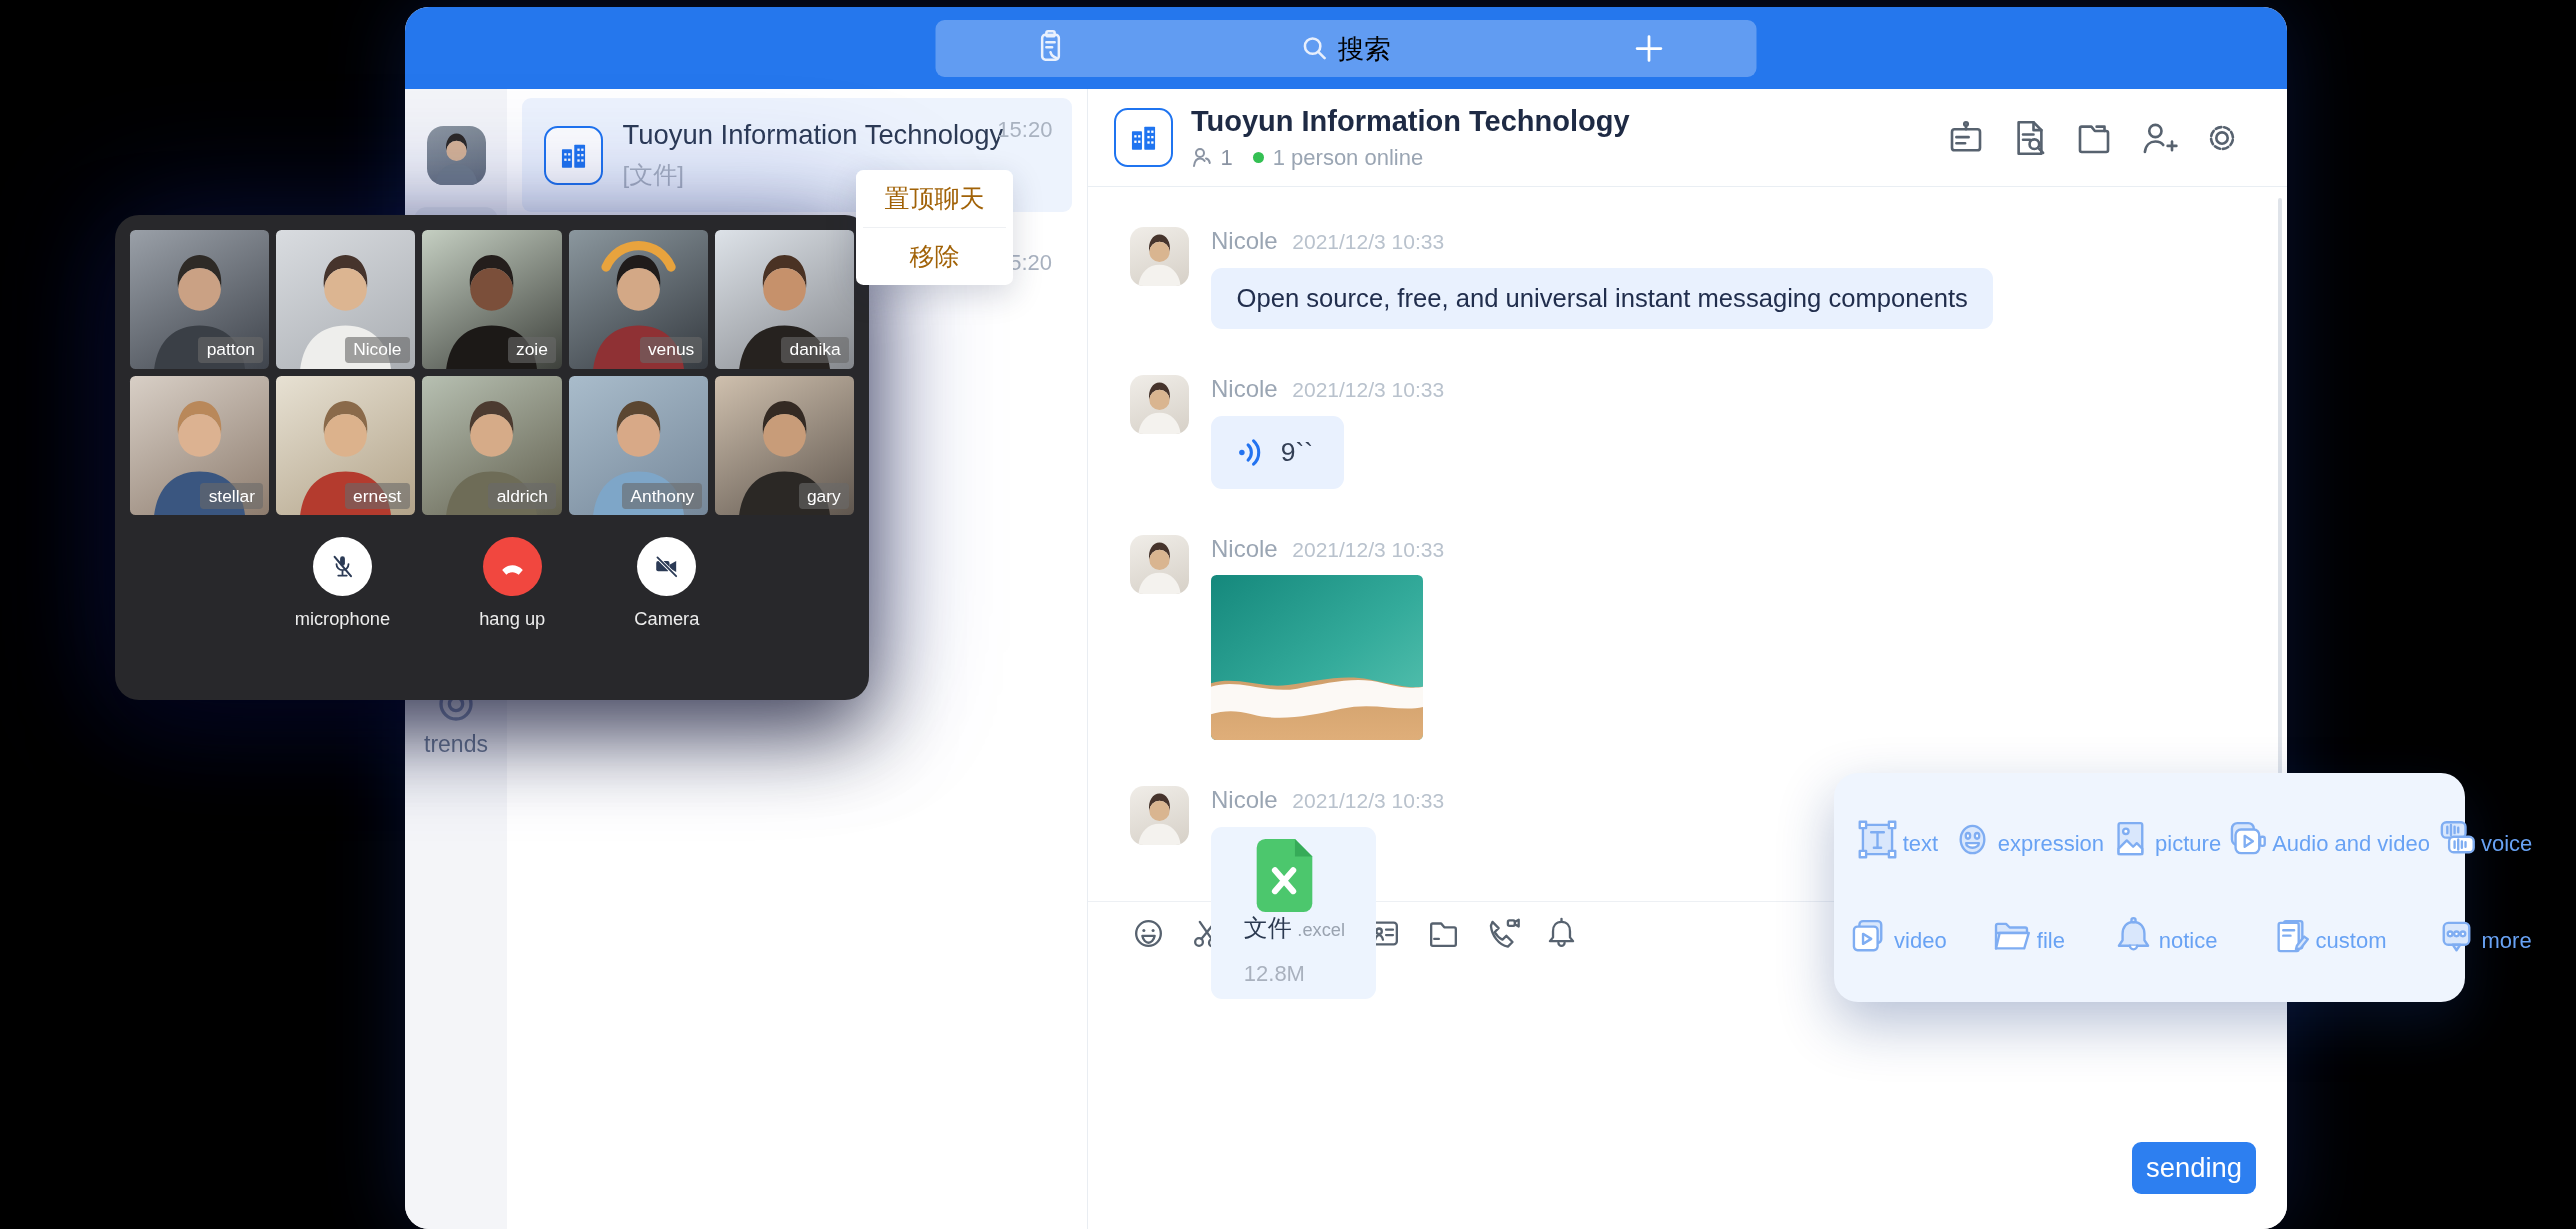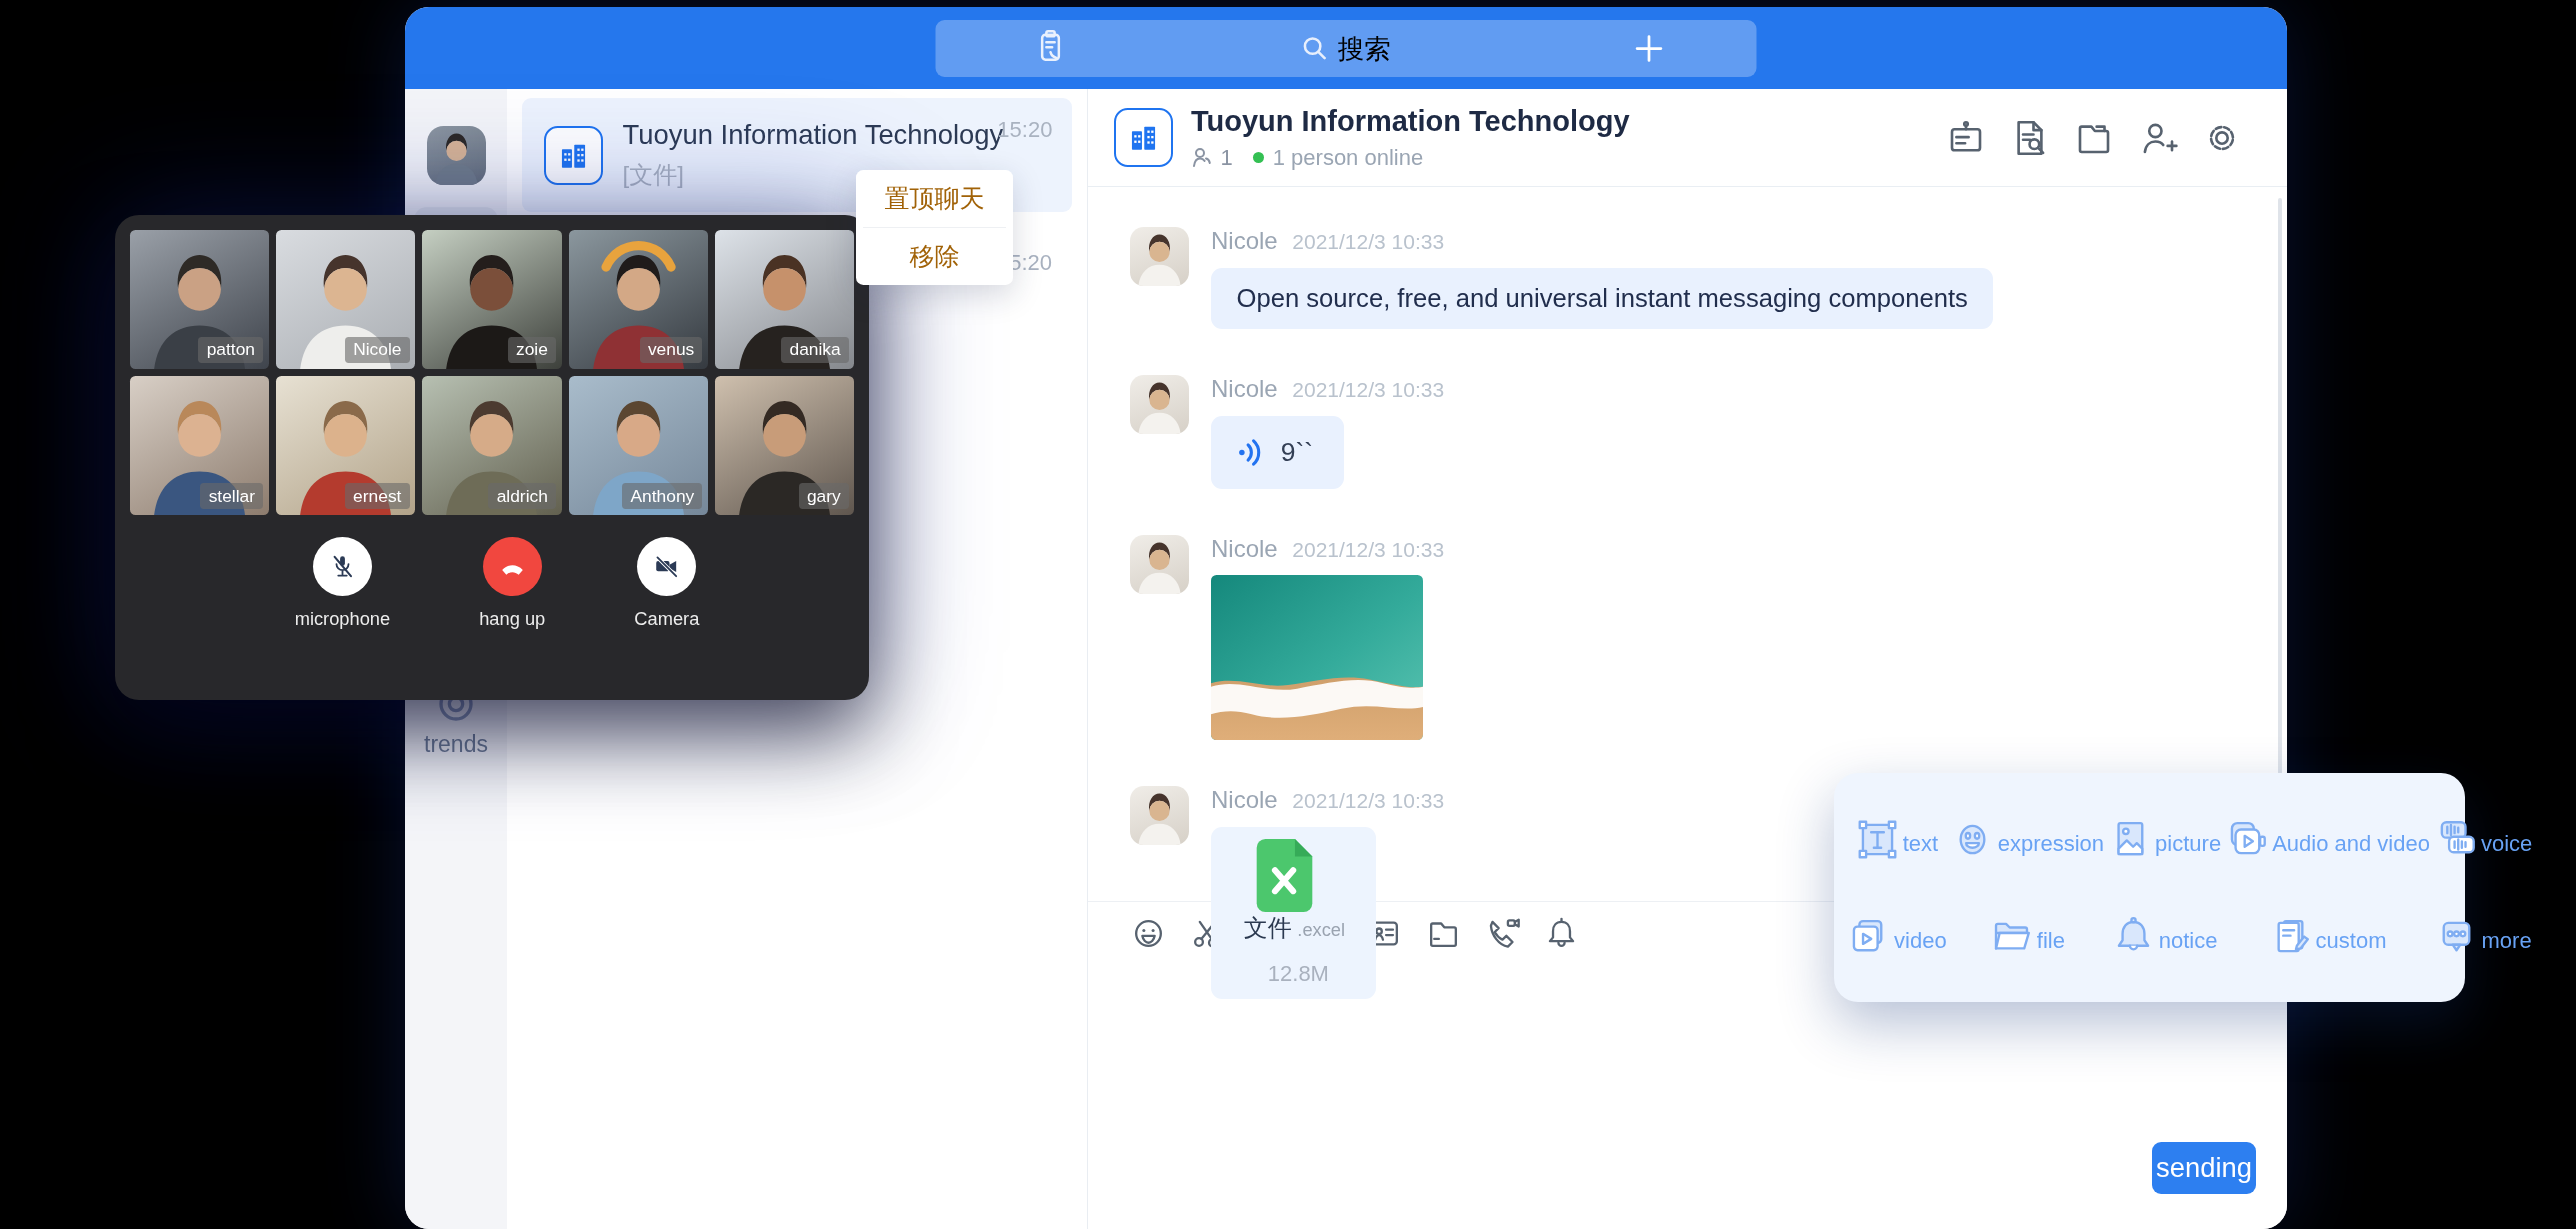--- a/index.html
+++ b/index.html
@@ -61,27 +61,27 @@
   .m-time { font-size:21px; color:#b9c2cd; margin-left:14.6px; }
   .bubble { display:inline-block; background:#e9f1fe; border-radius:11px; padding:15.6px 25.6px;
     font-size:25.6px; color:#212e4d; line-height:1.15; }
   .voice-bubble { display:inline-flex; align-items:center; gap:12.8px; background:#e9f1fe;
     border-radius:11px; padding:20px 31px 20px 24px; font-size:26.5px; color:#333f55; }
   .msg-img { width:212px; height:165px; border-radius:5.5px; overflow:hidden; display:block; }
   .file-card { display:inline-flex; align-items:center; background:#edf4fe; border-radius:11px; padding:12px 31px 12px 12.8px;flex-direction:column; }
   .file-texts { margin-left:20px; }
   .file-name { font-size:24px; color:#2b3950; }
   .file-ext { font-size:18.3px; color:#9aa3b0; margin-left:5.5px; }
-  .file-size { font-size:22px; color:#a9b1be; margin-top:16.5px;margin-left:24px; }
+  .file-size { font-size:22px; color:#a9b1be; margin-top:16.5px; }
 
   .chat-toolbar { border-top:1.8px solid #edf0f4; height:64px; display:flex; align-items:center;
     padding-left:42px; gap:22px; flex:none; }
   .ti { width:37px; height:37px; color:#57626f; }
   .composer { flex:1; position:relative; }
-  .send-btn { position:absolute; right:31px; bottom:35px; width:104px; height:52px; background:#2d7ff0;
+  .send-btn { position:absolute; right:31px; bottom:35px; width:124px; height:52px; background:#2d7ff0;
     border:none; border-radius:9.1px; color:#fff; font-size:27.4px; font-family:inherit; }
 
   
   .ctx-menu { position:absolute; left:856px; top:170px; width:157px; background:#fff; border-radius:7.3px;
     box-shadow:0 9.1px 31px rgba(30,40,70,.18); z-index:35; overflow:hidden; }
   .ctx-item { height:57px; display:flex; align-items:center; justify-content:center; font-size:25px; color:#a16207; }
   .ctx-sep { height:0.9px; background:#eef0f3; margin:0 7.3px; }
 
   
   .call { position:absolute; left:115px; top:215px; width:754px; height:485px; background:#28282b;

